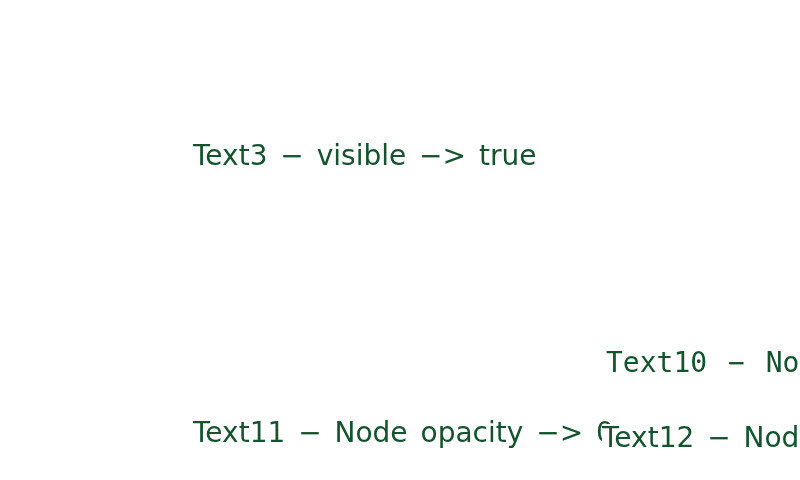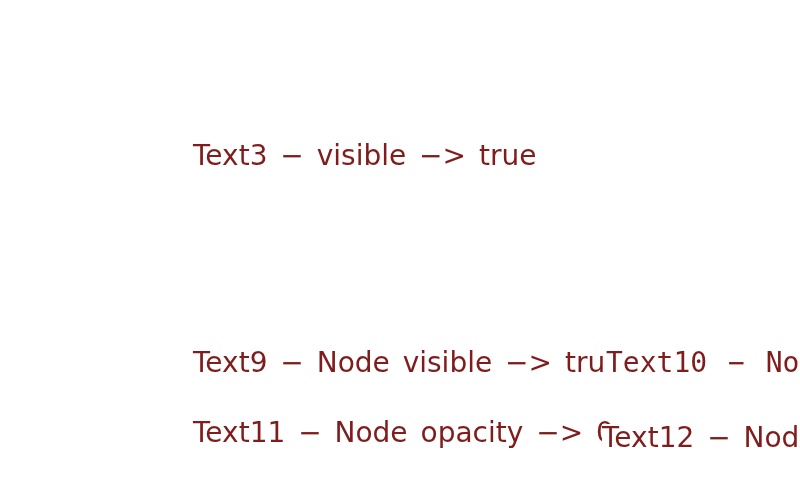--- a/index.html
+++ b/index.html
@@ -12,21 +12,21 @@
     width: 800px;
     height: 480px;
     background: #ffffff;
     overflow: hidden;
   }
   .t {
     position: absolute;
     font-family: "DejaVu Sans", sans-serif;
     font-size: 28px;
     line-height: 28px;
-    color: #7f1d1d;
+    color: #14532d;
     white-space: pre;
     word-spacing: 4px;
   }
   .mono {
     font-family: "DejaVu Sans Mono", monospace;
   }
   .overlay {
     background: #ffffff;
     height: 28px;
   }
@@ -36,21 +36,20 @@
   .pos-text9  { left: 193px; top: 349px; }
   .pos-text10 { left: 606px; top: 349px; }
   .pos-text11 { left: 193px; top: 419px; }
   .pos-text12 { left: 602px; top: 424px; }
 </style>
 </head>
 <body>
 
 <div class="canvas">
 
-  <div class="t pos-text9">Text9 − Node visible −&gt; tru</div>
 
   <div class="t pos-text11">Text11 − Node opacity −&gt; 0</div>
 
   <div class="t pos-text3">Text3 − visible −&gt; true</div>
 
 
   <div class="t mono overlay pos-text10">Text10 − Nod</div>
 
   <div class="t overlay pos-text12">Text12 − Nod</div>
 

